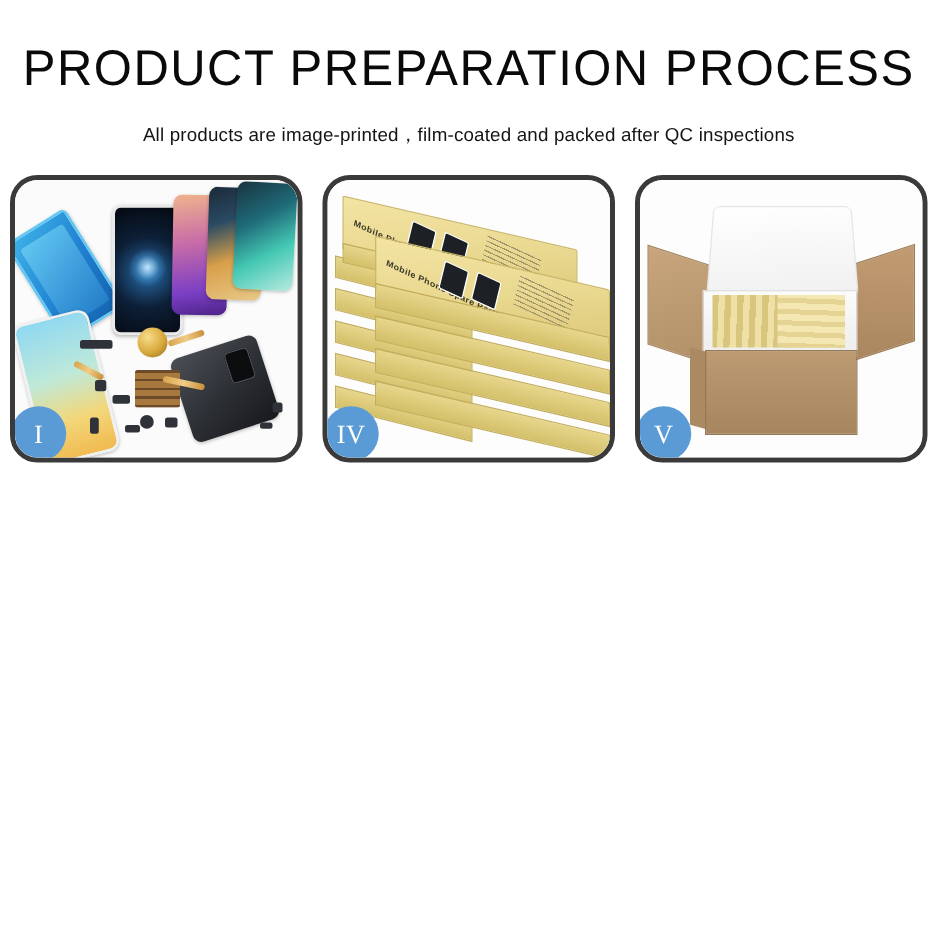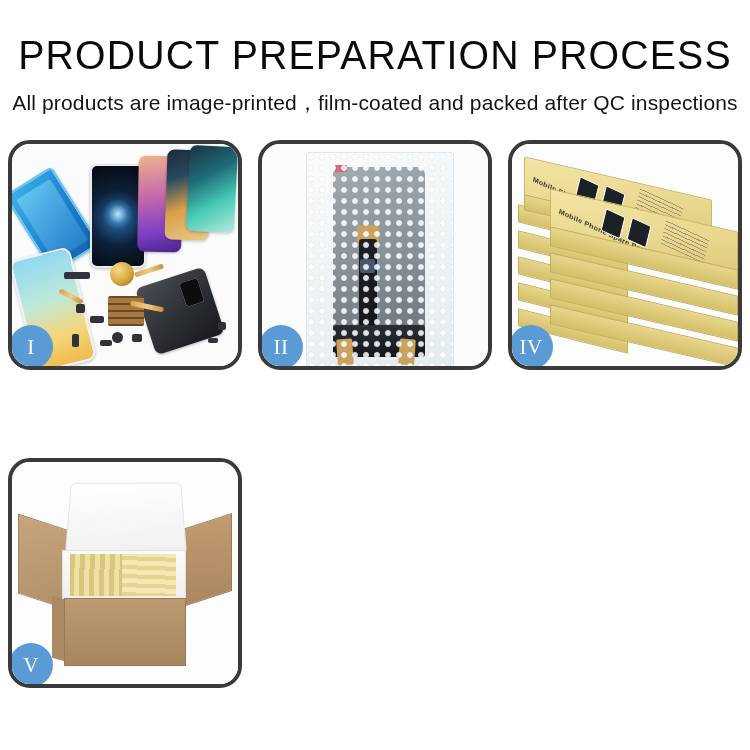--- a/index.html
+++ b/index.html
@@ -28,25 +28,25 @@
     font-family: "Liberation Sans", sans-serif;
     font-weight: 400;
     font-size: 40px;
     letter-spacing: 1.2px;
     color: #0a0a0a;
     white-space: nowrap;
     transform: scaleX(0.98);
     line-height: 1.05;
   }
   .page-subtitle {
-    margin: 4px;
+    margin: 14px;
     padding-top: 9px;
     font-family: "Liberation Sans", sans-serif;
     font-weight: 400;
-    font-size: 21px;
+    font-size: 15px;
     letter-spacing: 0.15px;
     color: #141414;
     white-space: nowrap;
   }
 
   
   .panel-grid {
     position: absolute;
     top: 140px;
     left: 8px;
@@ -392,37 +392,20 @@
       <div class="chip" style="left:88px;  top:196px; width:12px; height:6px;"></div>
       <div class="chip" style="left:206px; top:178px; width:8px;  height:8px;"></div>
       <div class="chip" style="left:196px; top:194px; width:10px; height:5px;"></div>
       <div class="flex-cable" style="left:122px; top:124px; width:30px; transform:rotate(-18deg);"></div>
       <div class="flex-cable" style="left:118px; top:160px; width:34px; transform:rotate(12deg);"></div>
       <div class="flex-cable" style="left:46px;  top:150px; width:26px; transform:rotate(28deg);"></div>
       <div class="badge">I</div>
     </div>
   </div>
 
-  <div class="panel">
-    <div class="panel-photo">
-      <div class="p2-bg"></div>
-      <div class="p2-bag">
-        <div class="p2-lcd"></div>
-        <div class="p2-label"></div>
-        <div class="p2-flex-top"></div>
-        <div class="p2-flex"></div>
-        <div class="p2-ic"></div>
-        <div class="p2-bottom"></div>
-        <div class="p2-conn-l"></div>
-        <div class="p2-conn-r"></div>
-        <div class="p2-bubbles"></div>
-      </div>
-      <div class="badge">II</div>
-    </div>
-  </div>
 
 
   <div class="panel">
     <div class="panel-photo">
       <div class="p4-bg"></div>
 
       <div class="box-side" style="left:6px;  top:74px;  width:108px; height:16px; transform:skewY(14deg);"></div>
       <div class="box-side" style="left:6px;  top:100px; width:108px; height:16px; transform:skewY(14deg);"></div>
       <div class="box-side" style="left:6px;  top:126px; width:108px; height:16px; transform:skewY(14deg);"></div>
       <div class="box-side" style="left:6px;  top:152px; width:108px; height:16px; transform:skewY(14deg);"></div>

